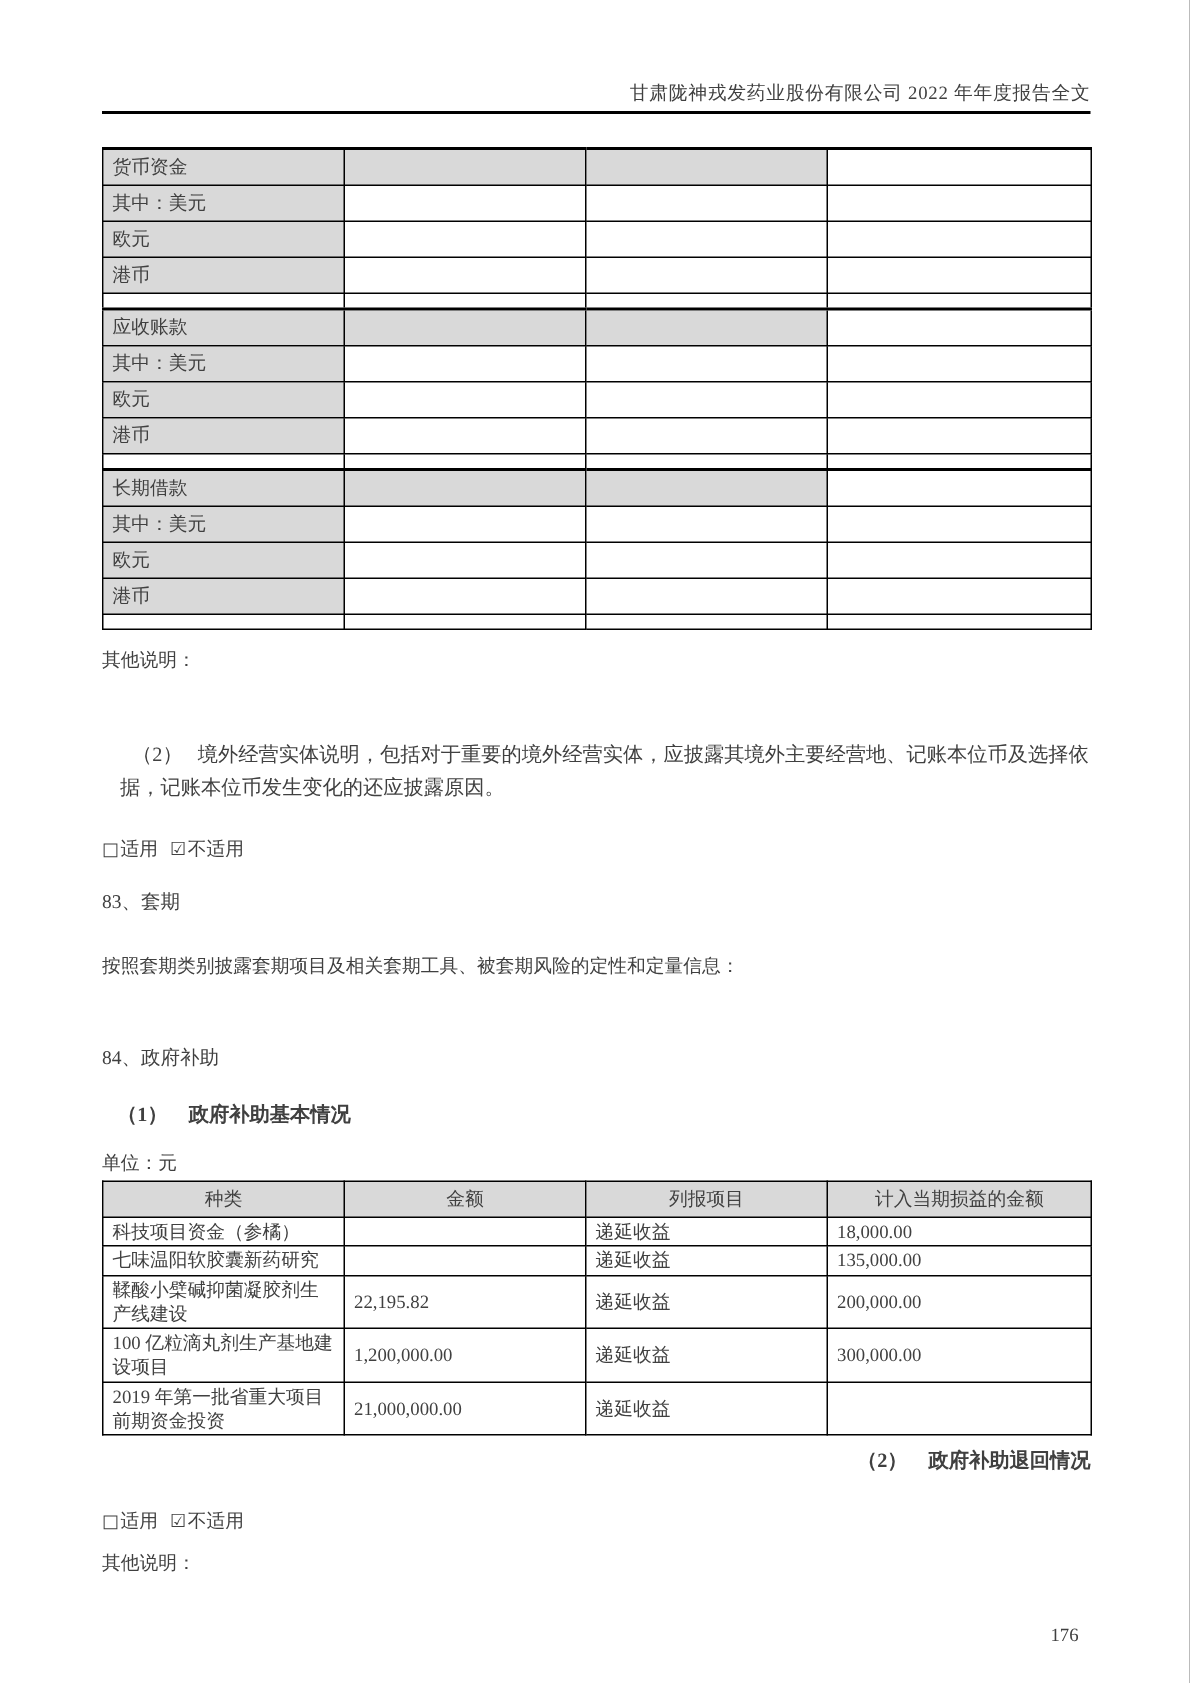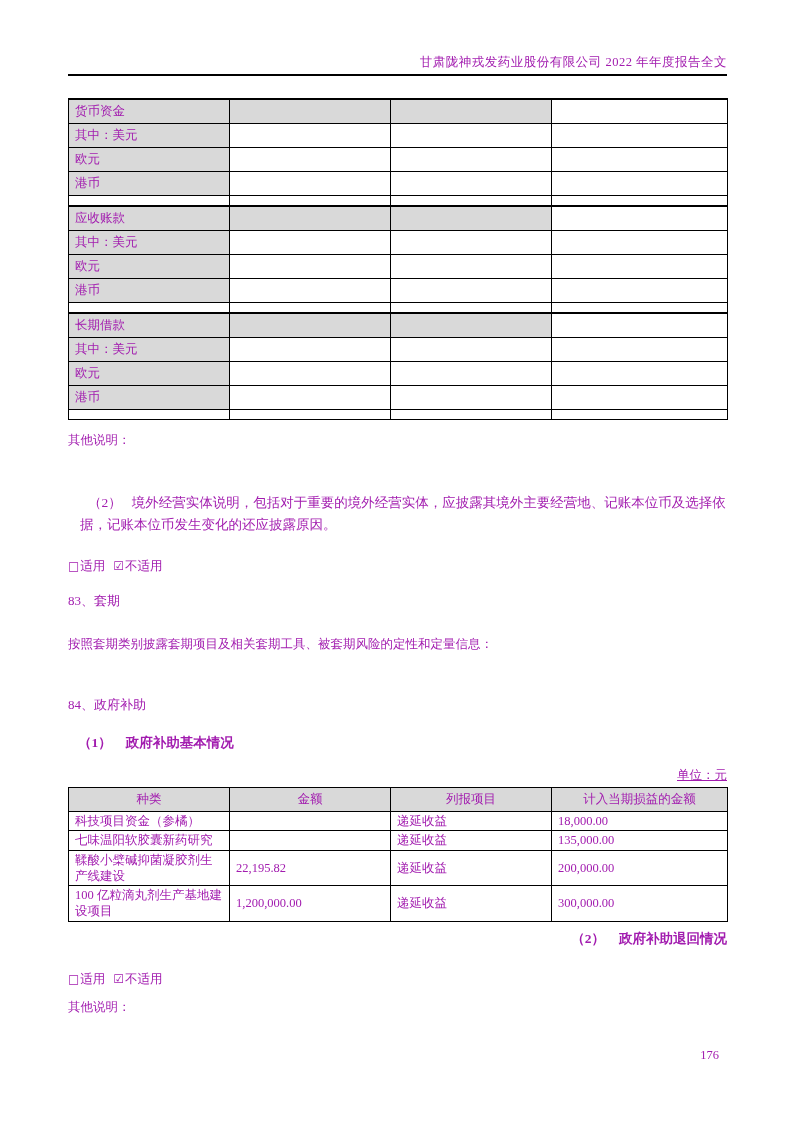--- a/index.html
+++ b/index.html
@@ -3,21 +3,21 @@
 <meta charset="utf-8">
 <style>
   html,body { margin:0; padding:0; background:#888; }
   .page {
     position:relative;
     width:793px; height:1122px;
     background:#fff;
     box-sizing:border-box;
     padding:54px 66px 0 68px;
     font-family:"Liberation Serif","DejaVu Serif",serif;
-    color:#a21caf;
+    color:#404040;
     font-size:12.5px;
     overflow:hidden;
   }
   .page-header { text-align:right; font-size:12.5px; line-height:16px; letter-spacing:0.5px; }
   .header-rule { border:none; border-top:2px solid #000; margin:4px 0 0 0; }
 
   table.tbl { border-collapse:collapse; width:659px; table-layout:fixed; }
   table.tbl td, table.tbl th { border:1px solid #000; padding:1px 6px; font-weight:normal;
       font-size:12.5px; overflow:hidden; line-height:1.3; vertical-align:middle; }
   .c1{width:161px;} .c2{width:161px;} .c3{width:161px;} .c4{width:176px;}
@@ -38,21 +38,21 @@
   .applicability .grp { margin-right:8px; }
   .applicability .box { font-family:"DejaVu Sans",sans-serif; font-size:12px; margin-right:1px; }
 
   .h-main { margin:18px 0 0 0; font-size:13px; font-weight:normal; line-height:18px; }
   .h-main-84 { margin:44px 0 0 0; }
   .body-line { margin:26px 0 0 0; line-height:16px; }
 
   .h-sub { margin:20px 0 0 0; font-size:13.5px; font-weight:bold; line-height:17px; text-indent:10px; }
   .h-sub .hnum { margin-right:14px; }
 
-  .unit-line { margin:16px 0 0 0; text-align:right; line-height:16px;text-decoration:underline; }
+  .unit-line { margin:16px 0 0 0; line-height:16px; }
 
   .subsidy-table { margin-top:4px; }
   .subsidy-table th { text-align:center; height:21px; }
   .subsidy-table td { padding:3px 8px; height:auto; }
   .subsidy-table td.num { text-align:left; }
   .subsidy-table tr.r1 td { height:15px; }
 
   .h-sub2 { margin-top:8px;text-align:right; }
   .appl2 { margin-top:24px; }
   .page-number { margin-top:32px; text-align:right; line-height:16px; padding-right:8px; }
@@ -218,20 +218,26 @@
         <td class="num">22,195.82</td>
         <td>递延收益</td>
         <td class="num">200,000.00</td>
       </tr>
       <tr>
         <td>100 亿粒滴丸剂生产基地建设项目</td>
         <td class="num">1,200,000.00</td>
         <td>递延收益</td>
         <td class="num">300,000.00</td>
       </tr>
+      <tr>
+        <td>2019 年第一批省重大项目前期资金投资</td>
+        <td class="num">21,000,000.00</td>
+        <td>递延收益</td>
+        <td class="num"></td>
+      </tr>
     </tbody>
   </table>
 
   <h3 class="h-sub h-sub2"><span class="hnum">（2）</span><span>政府补助退回情况</span></h3>
 
   <p class="applicability appl2">
     <span class="grp"><span class="box">□</span><span>适用</span></span><span class="grp"><span class="box">☑</span><span>不适用</span></span>
   </p>
 
   <p class="note-line">其他说明：</p>

